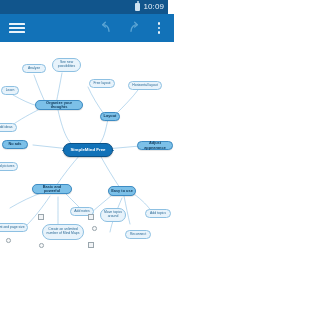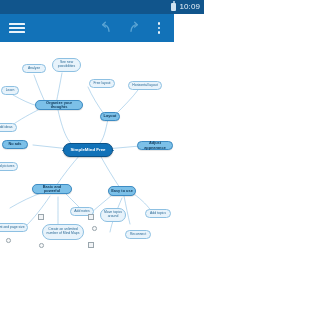--- a/index.html
+++ b/index.html
@@ -1,20 +1,20 @@
 <!DOCTYPE html>
 <html><head>
 <meta charset="utf-8">
 <style>
   html,body{margin:0;padding:0;background:#ffffff;}
   body{width:174px;height:310px;overflow:hidden;
        font-family:"Liberation Sans","DejaVu Sans",sans-serif;}
 
   
-  #statusbar{position:absolute;left:0;top:0;width:204px;height:14px;
+  #statusbar{position:absolute;left:0;top:0;width:168px;height:14px;
              background:#11558c;display:flex;align-items:center;
              justify-content:flex-end;padding-right:4px;box-sizing:border-box;}
   #statusbar .sb-battery{width:5px;height:8px;background:#cfe3f2;border-radius:1px;
              position:relative;margin-right:3px;}
   #statusbar .sb-battery:before{content:"";position:absolute;left:1.4px;top:-1.6px;
              width:2.2px;height:1.4px;background:#cfe3f2;border-radius:1px;}
   #statusbar .sb-clock{color:#e9f2fa;font-size:8px;letter-spacing:.1px;line-height:14px;}
 
   
   #toolbar{position:absolute;left:0;top:14px;width:174px;height:28px;

